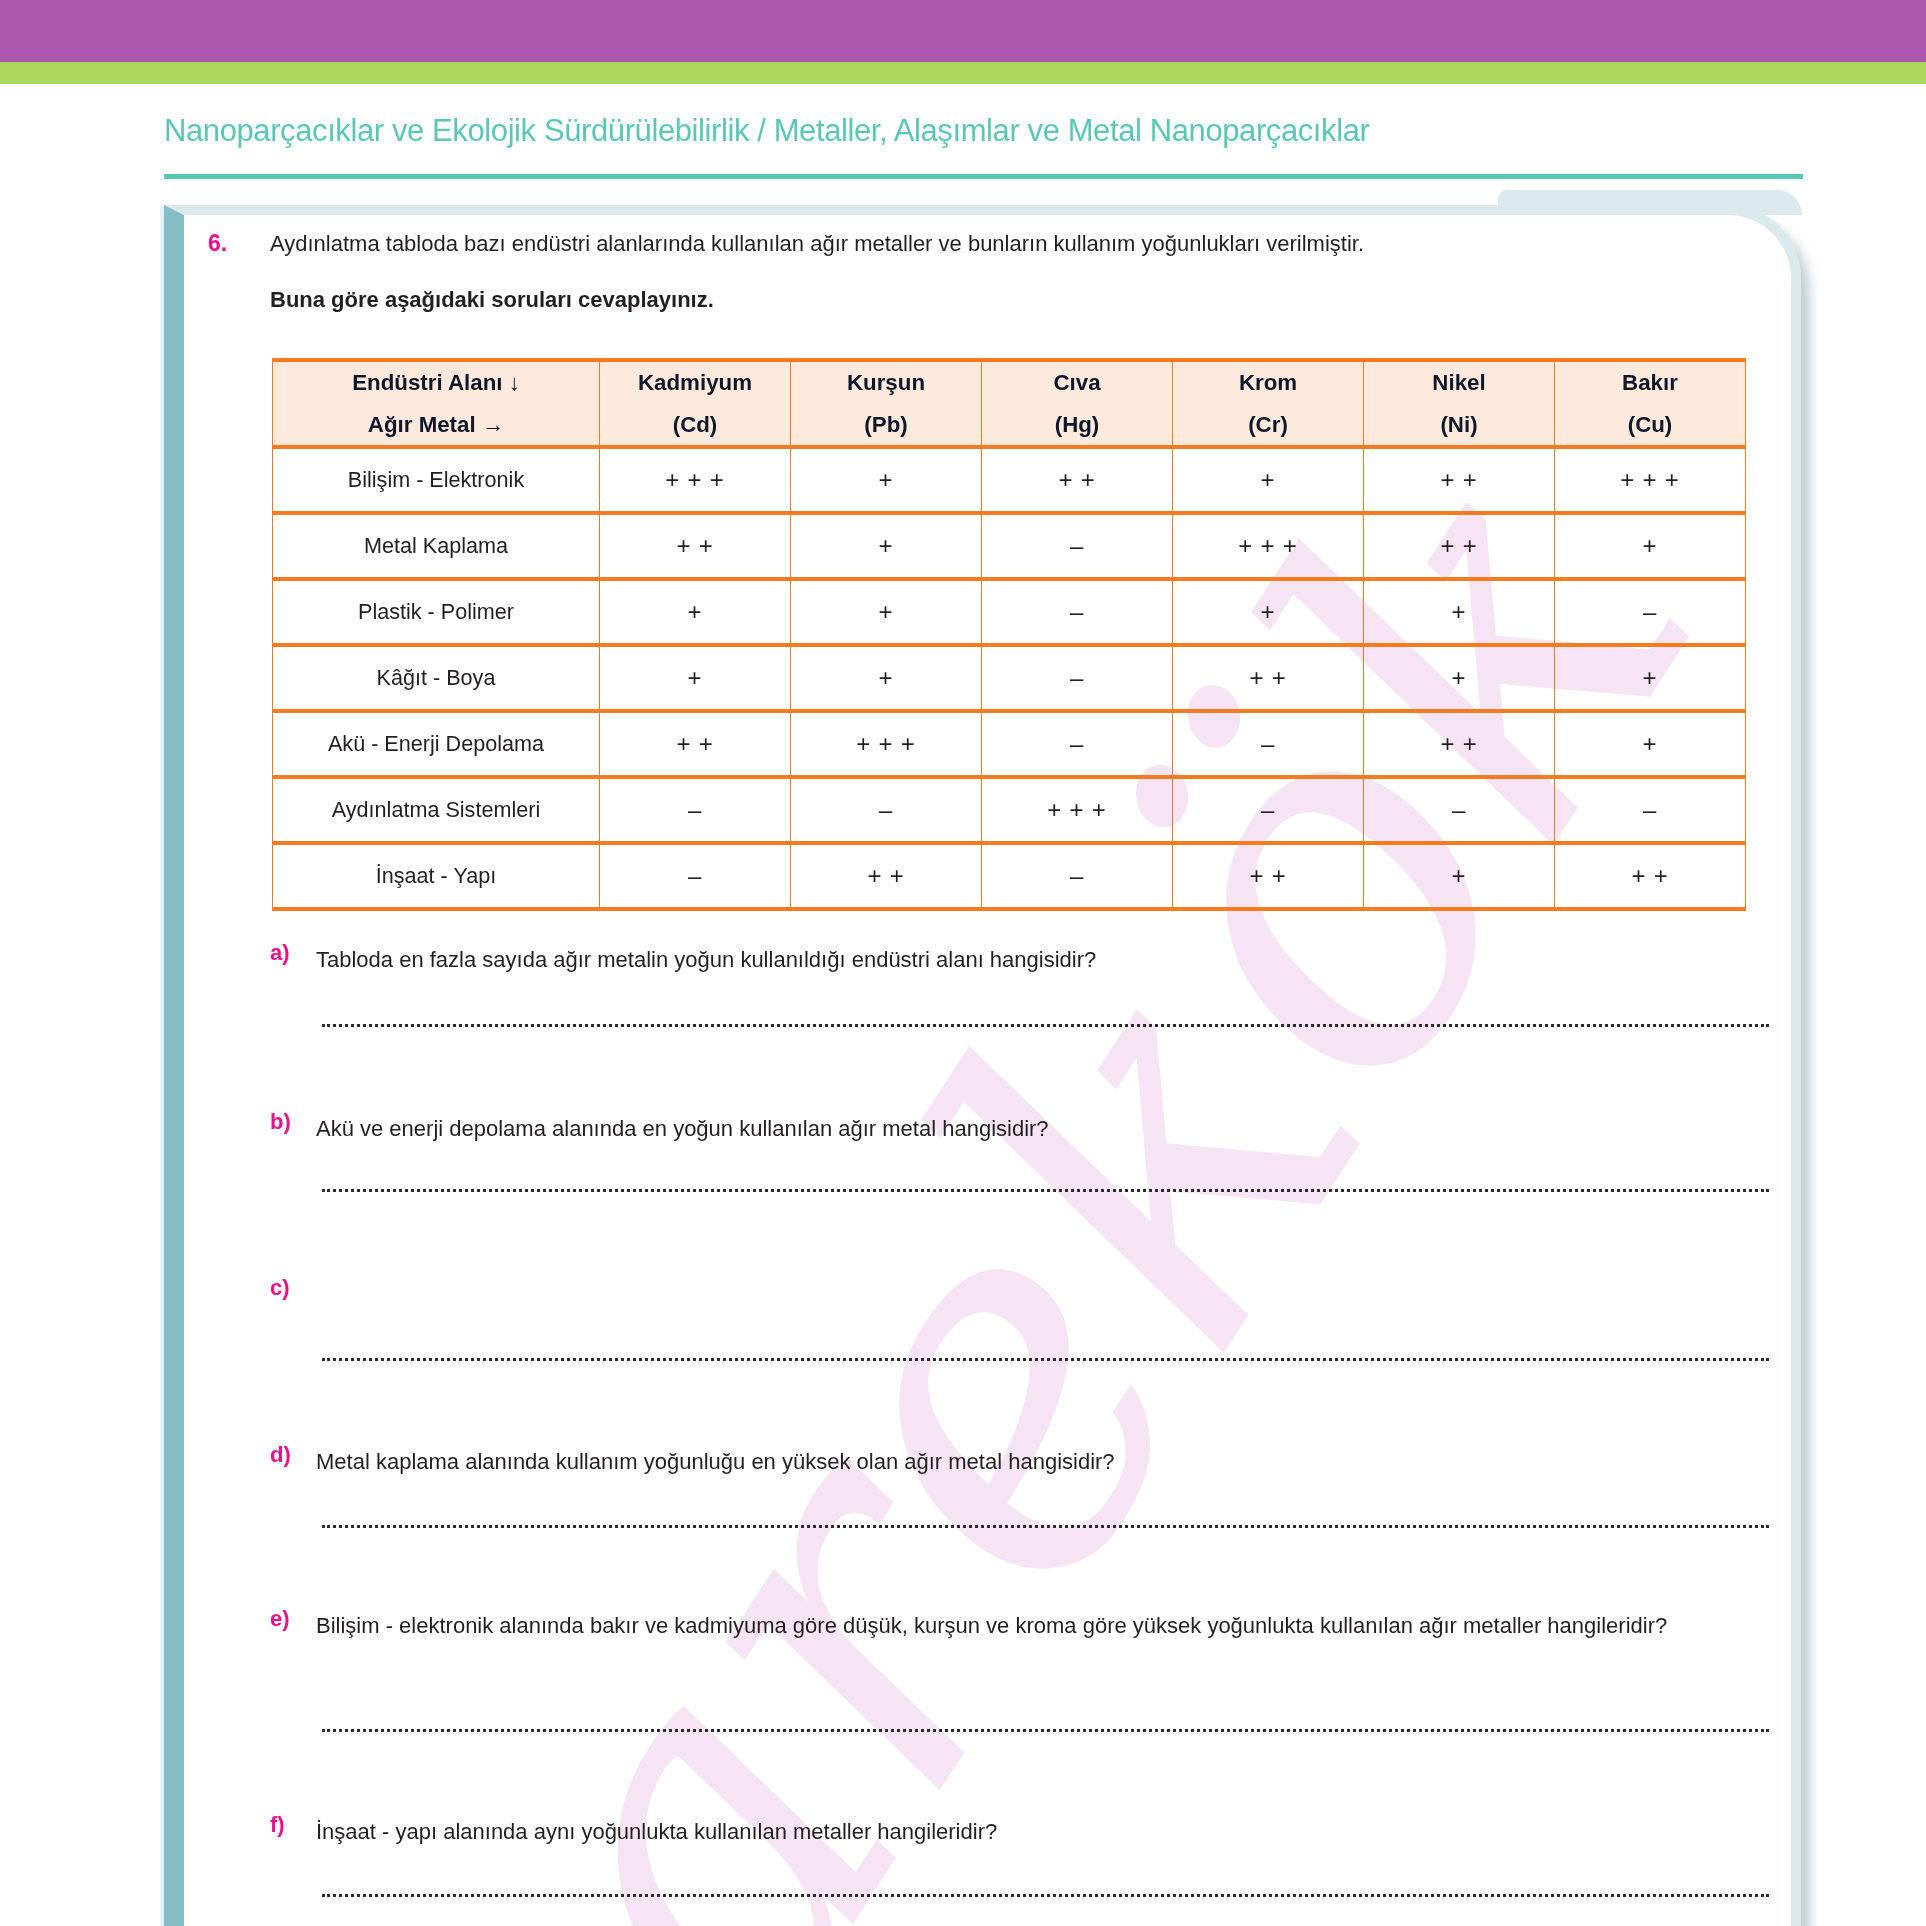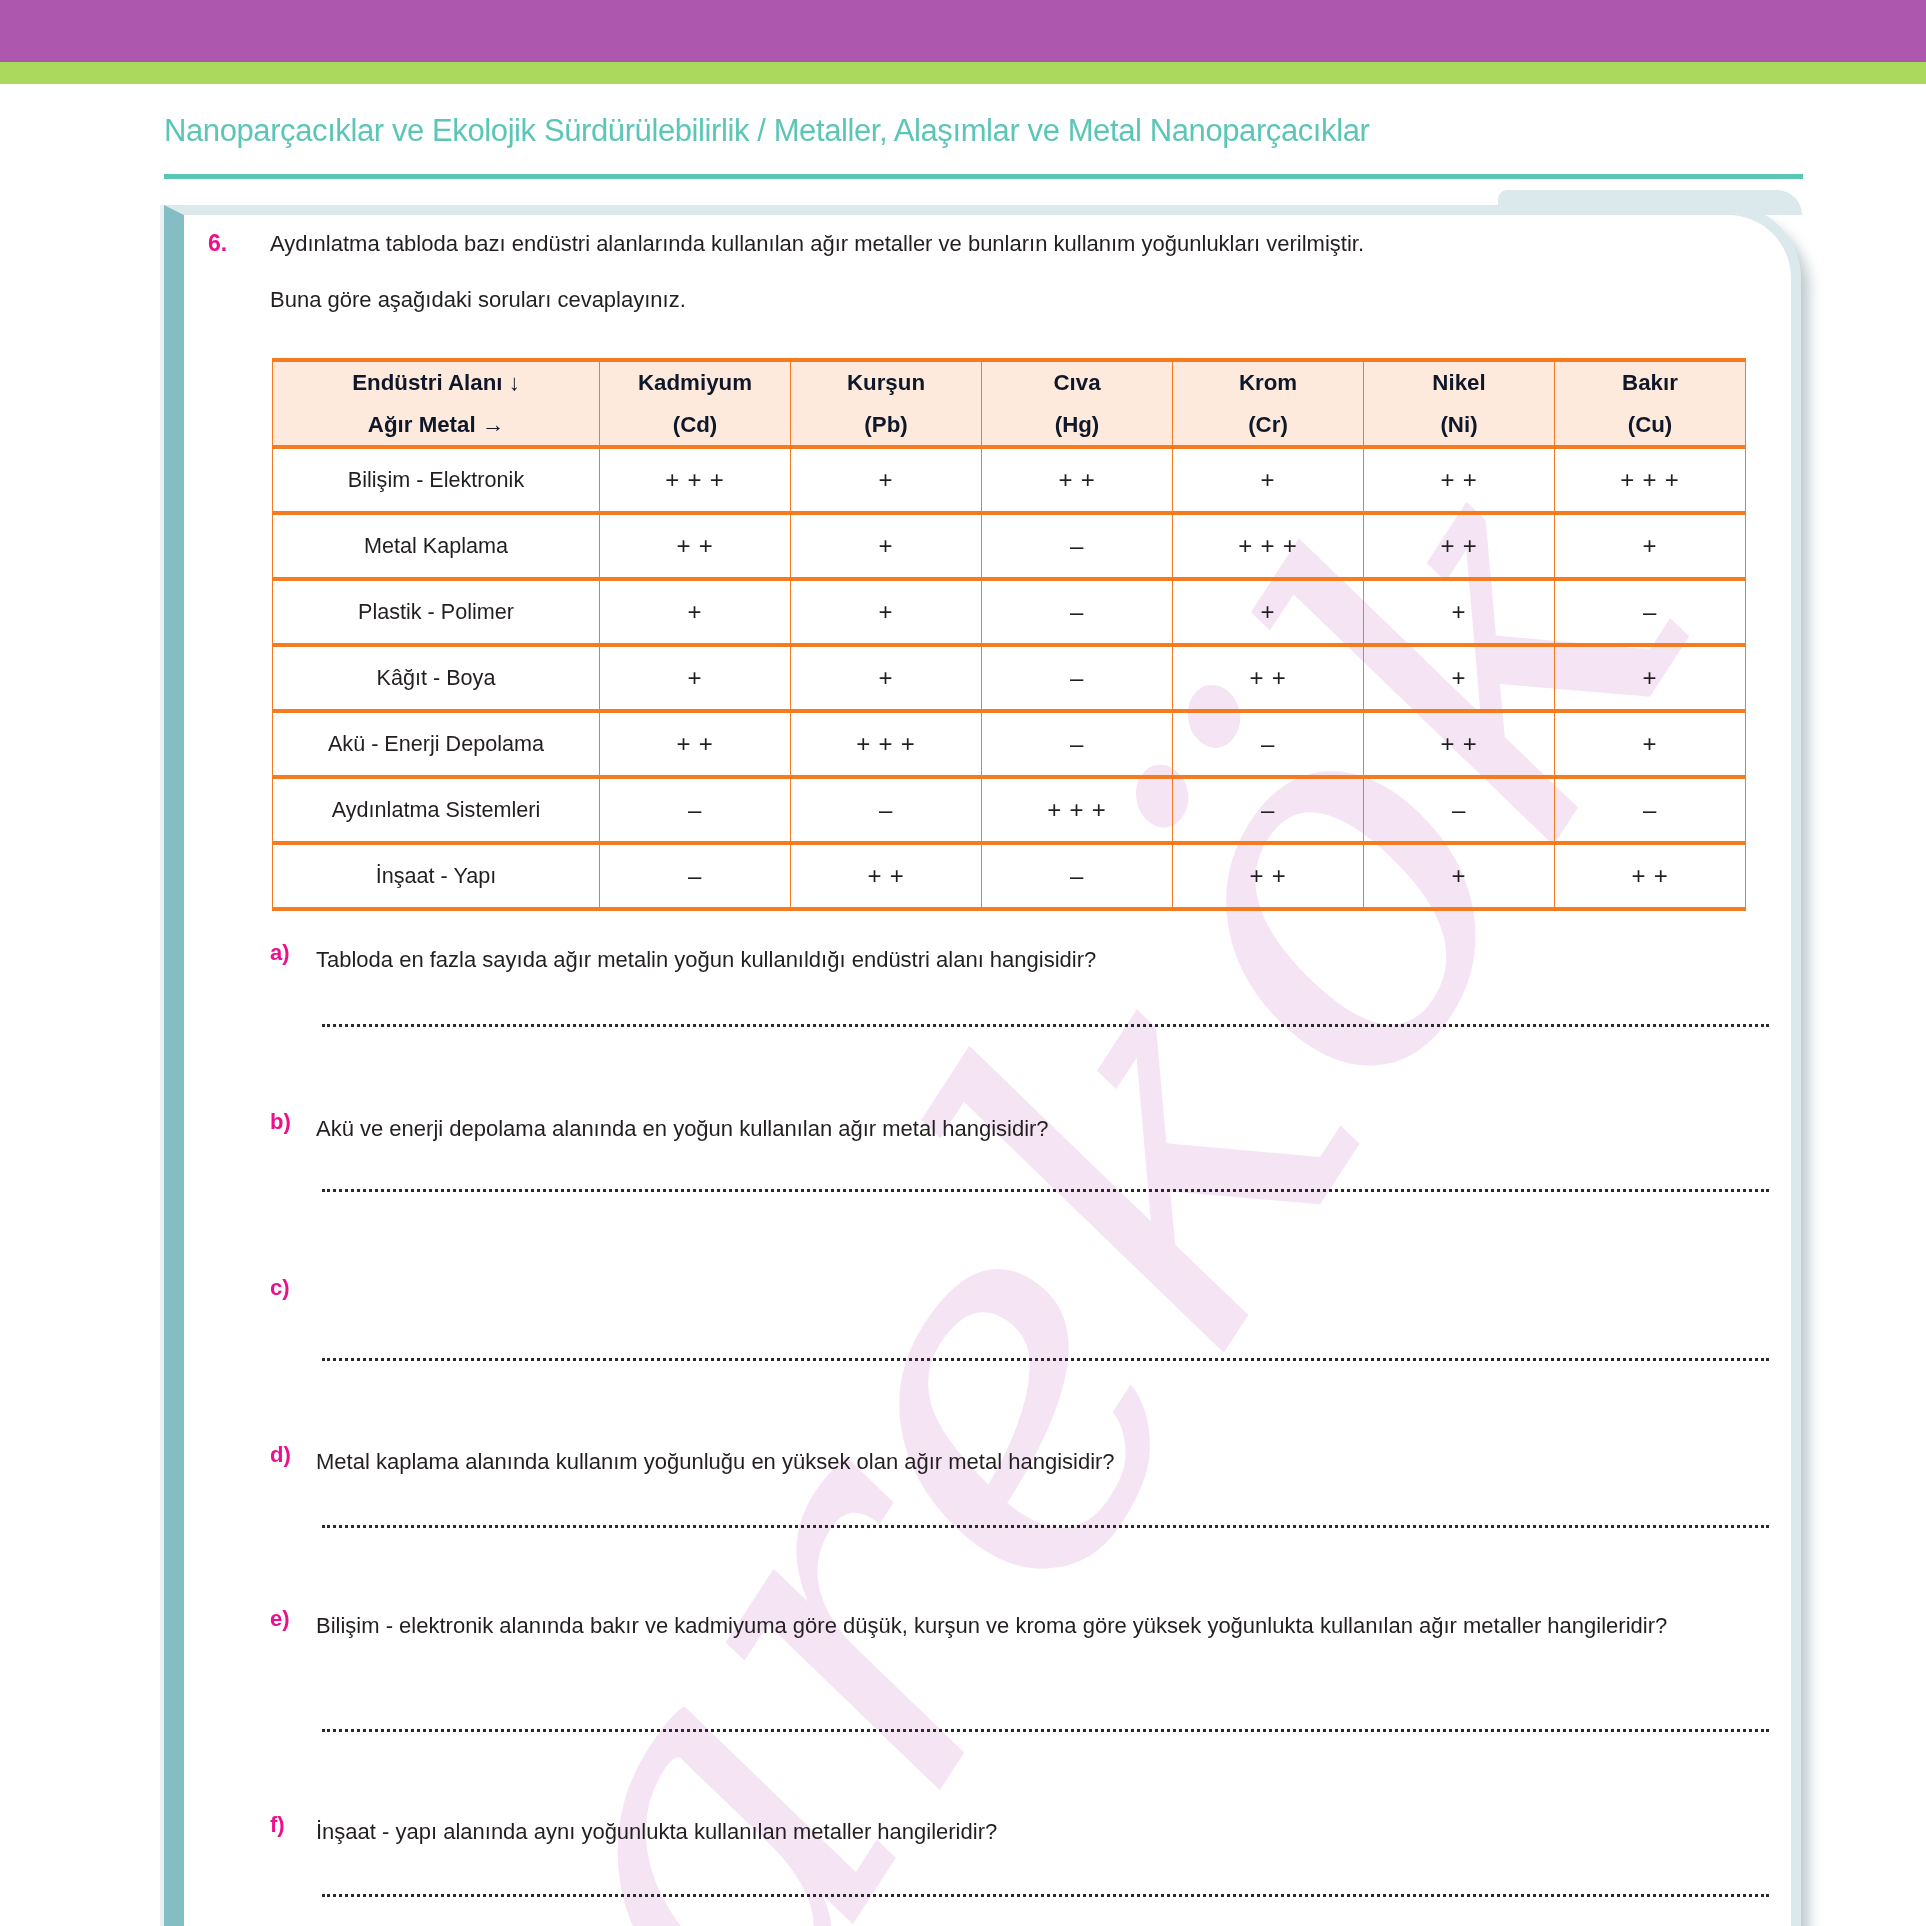--- a/index.html
+++ b/index.html
@@ -54,21 +54,21 @@
     text-align: center;
     transform: rotate(-57deg);
     pointer-events: none;
   }
   #card-content { position: absolute; inset: 0; z-index: 2; }
 
   
   #q6-intro { position: absolute; left: 24px; top: 15.4px; display: flex; }
   #q6-number { width: 62px; font-size: 23px; font-weight: bold; color: #ec108c; }
   #q6-intro-text { font-size: 22px; line-height: 1.3; }
-  #q6-directive { position: absolute; left: 86px; top: 72px; font-size: 22px; font-weight: normal; text-align: center; }
+  #q6-directive { position: absolute; left: 86px; top: 72px; font-size: 22px; font-weight: bold; text-align: center; }
 
   
   #metals-table {
     position: absolute; left: 88px; top: 143px;
     width: 1472px; border-collapse: collapse; table-layout: fixed;
   }
   #metals-table col.c0 { width: 327px; }
   #metals-table col.cN { width: 191px; }
   #metals-table th, #metals-table td {
     border-left: 1.9px solid #f47b20; border-right: 1.9px solid #f47b20;

